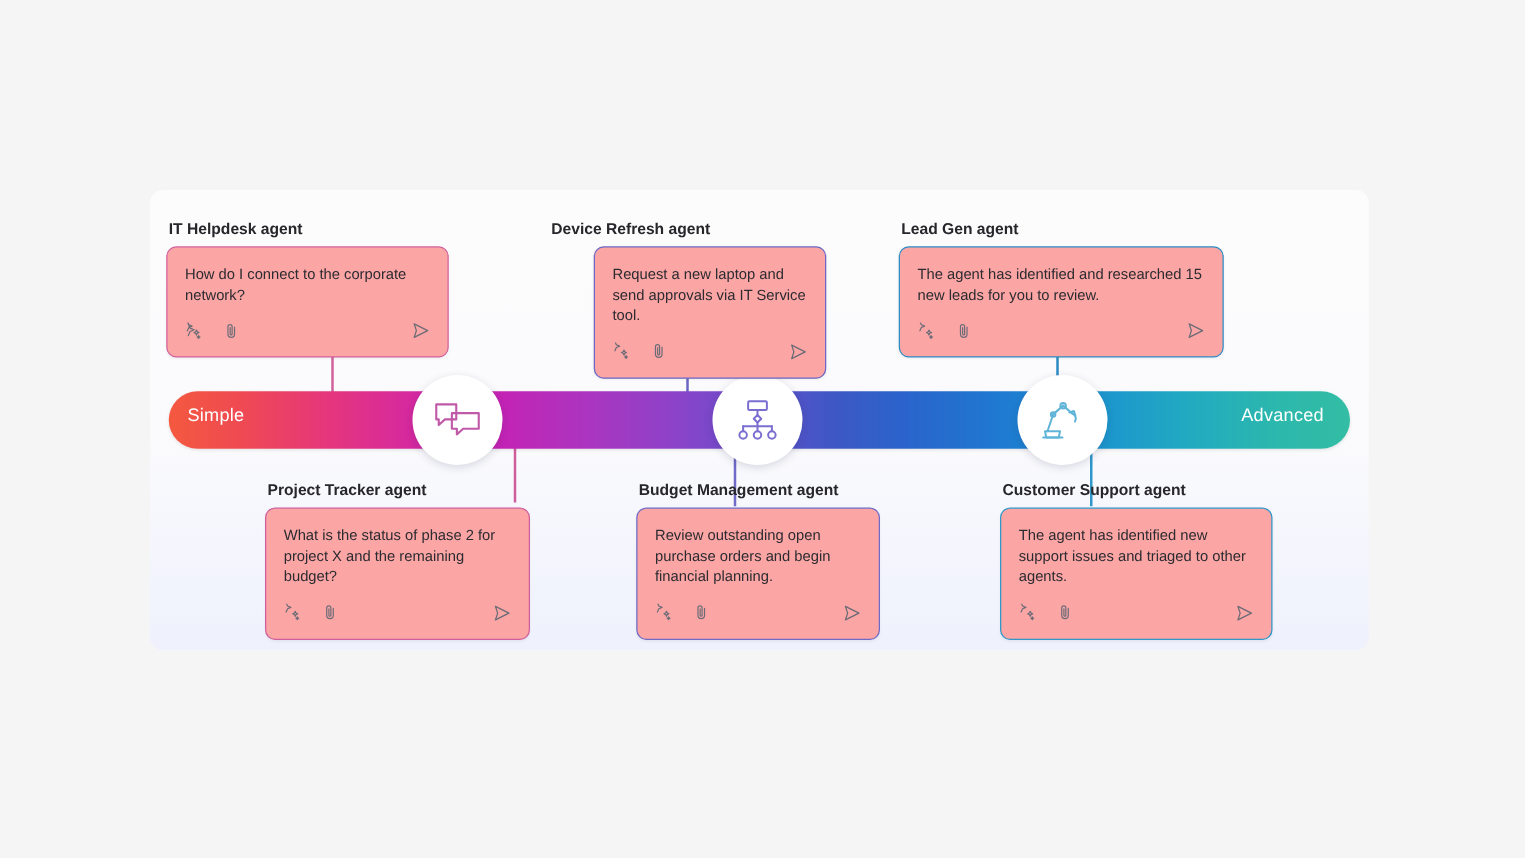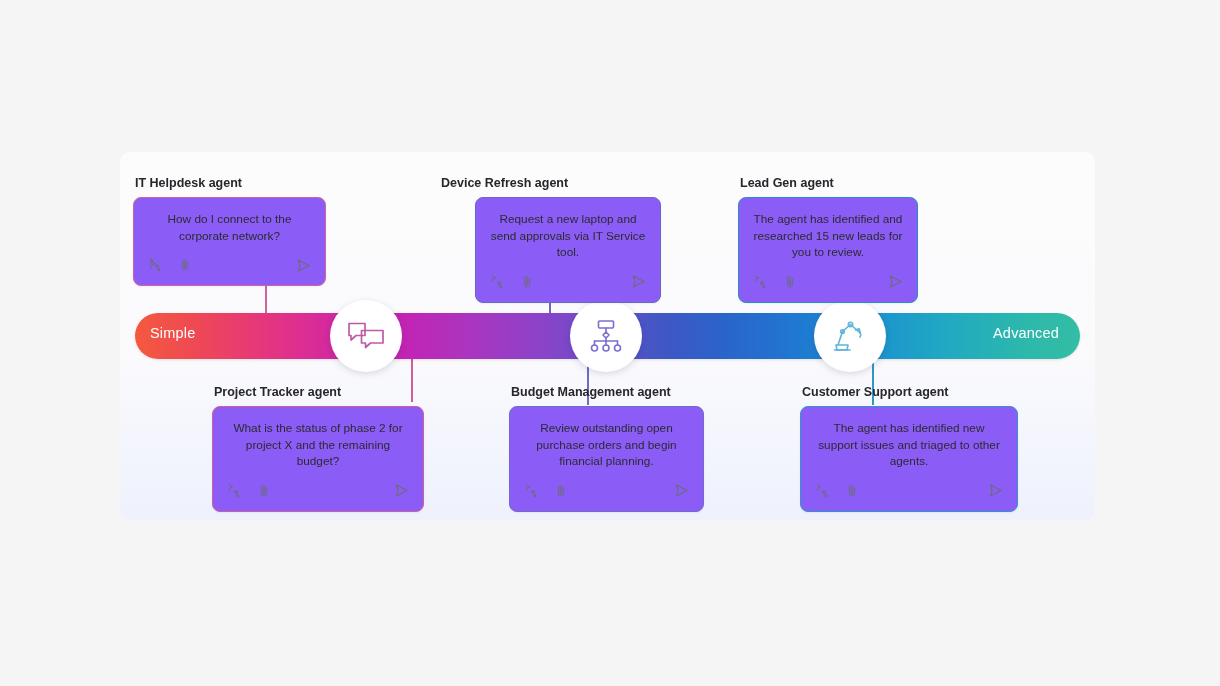--- a/index.html
+++ b/index.html
@@ -106,26 +106,25 @@
   .card-group { position: absolute; }
   .card-title {
     font-size: 12.5px;
     font-weight: bold;
     color: #26262b;
     margin: 0 0 7px 2px;
     white-space: nowrap;
   }
   .card {
     position: relative;
-    background: #8b5cf6;
+    background: #fca5a5;
     border-radius: 8px;
     border: 1.6px solid #cfcfd8;
     padding: 13px 14px 9px 14px;
     box-shadow: 0 1px 2px rgba(0,0,0,0.05);
-    text-align: center;
   }
   .card-shadow {
     position: absolute;
     left: 9px;
     top: 9px;
     right: -9px;
     bottom: -9px;
     border-radius: 8px;
     border: 1.6px solid #cfcfd8;
     background: rgba(255,255,255,0.55);
@@ -220,21 +219,21 @@
         <circle cx="19.5" cy="5.5" r="2.2"></circle>
         <circle cx="11.5" cy="12.5" r="1.8"></circle>
         <path d="M27 12c2.5 1.5 3.2 4 2 6.2"></path>
         <path d="M24.5 11l3.6-1.2 1.2 3.6"></path>
         <path d="M5 26h12l-1 5H6z"></path>
         <path d="M3.5 31h15.5"></path>
       </svg>
     </span>
   </div>
 
-  <div class="card-group" style="left:133px; top:176px; width:193px;">
+  <div class="card-group" style="left:133px; top:176px; width:226px;">
     <div class="card-title">IT Helpdesk agent</div>
     <div class="card accent-pink">
       <div class="card-text">How do I connect to the corporate network?</div>
       <div class="card-actions">
         <div class="left-icons">
           <span class="ico">
             <svg width="14" height="14" viewBox="0 0 16 16" fill="none" stroke="currentColor" stroke-width="1.1" stroke-linejoin="round" stroke-linecap="round">
               <path d="M3 7 4.6 3.2 8.4 1.6 4.6 0.1 3 -3.6" transform="translate(0,5)"></path>
               <path d="M2.2 7.6 3.5 4.6 6.5 3.3 3.5 2 2.2 -1"></path>
               <path d="M10.5 11.5l.7-1.6 1.6-.7-1.6-.7-.7-1.6-.7 1.6-1.6.7 1.6.7z"></path>
@@ -279,21 +278,21 @@
         <div class="spacer"></div>
         <span class="ico">
           <svg width="15" height="15" viewBox="0 0 16 16" fill="none" stroke="currentColor" stroke-width="1.1" stroke-linejoin="round" stroke-linecap="round">
             <path d="M2.5 2.2 14 8 2.5 13.8 4.4 8z"></path>
           </svg>
         </span>
       </div>
     </div>
   </div>
 
-  <div class="card-group" style="left:738px; top:176px; width:180px;">
+  <div class="card-group" style="left:719px; top:176px; width:260px;">
     <div class="card-title">Lead Gen agent</div>
     <div class="card accent-blue">
       <div class="card-text">The agent has identified and researched 15 new leads for you to review.</div>
       <div class="card-actions">
         <div class="left-icons">
           <span class="ico">
             <svg width="14" height="14" viewBox="0 0 16 16" fill="none" stroke="currentColor" stroke-width="1.1" stroke-linejoin="round" stroke-linecap="round">
               <path d="M2.2 7.6 3.5 4.6 6.5 3.3 3.5 2 2.2 -1"></path>
               <path d="M10.5 11.5l.7-1.6 1.6-.7-1.6-.7-.7-1.6-.7 1.6-1.6.7 1.6.7z"></path>
               <path d="M12.4 14.6l.4-.9.9-.4-.9-.4-.4-.9-.4.9-.9.4.9.4z"></path>

